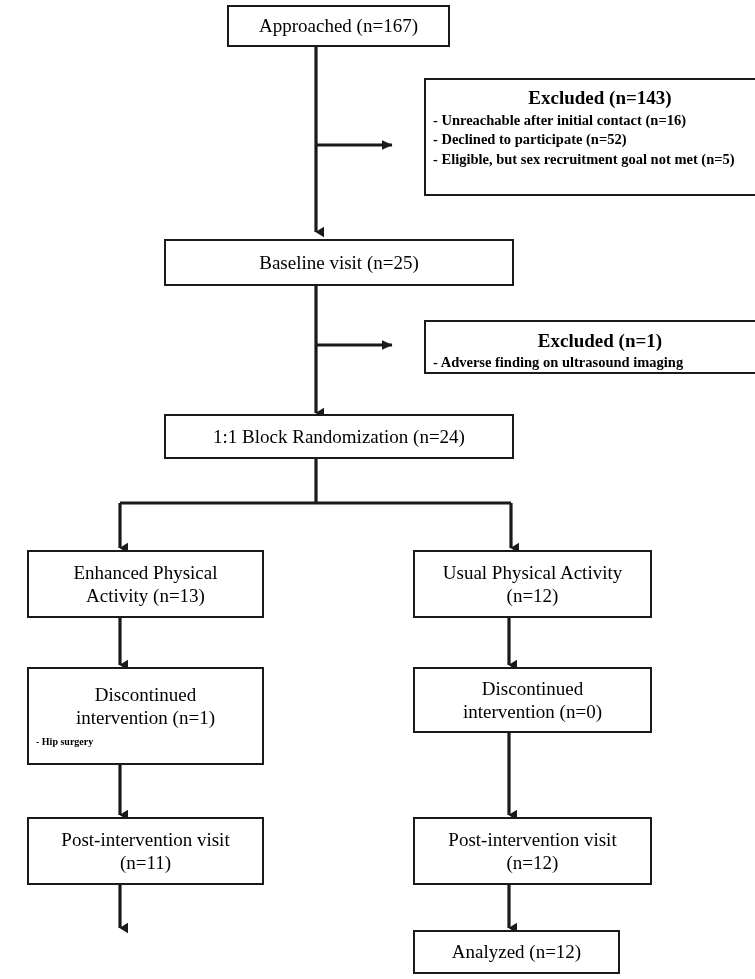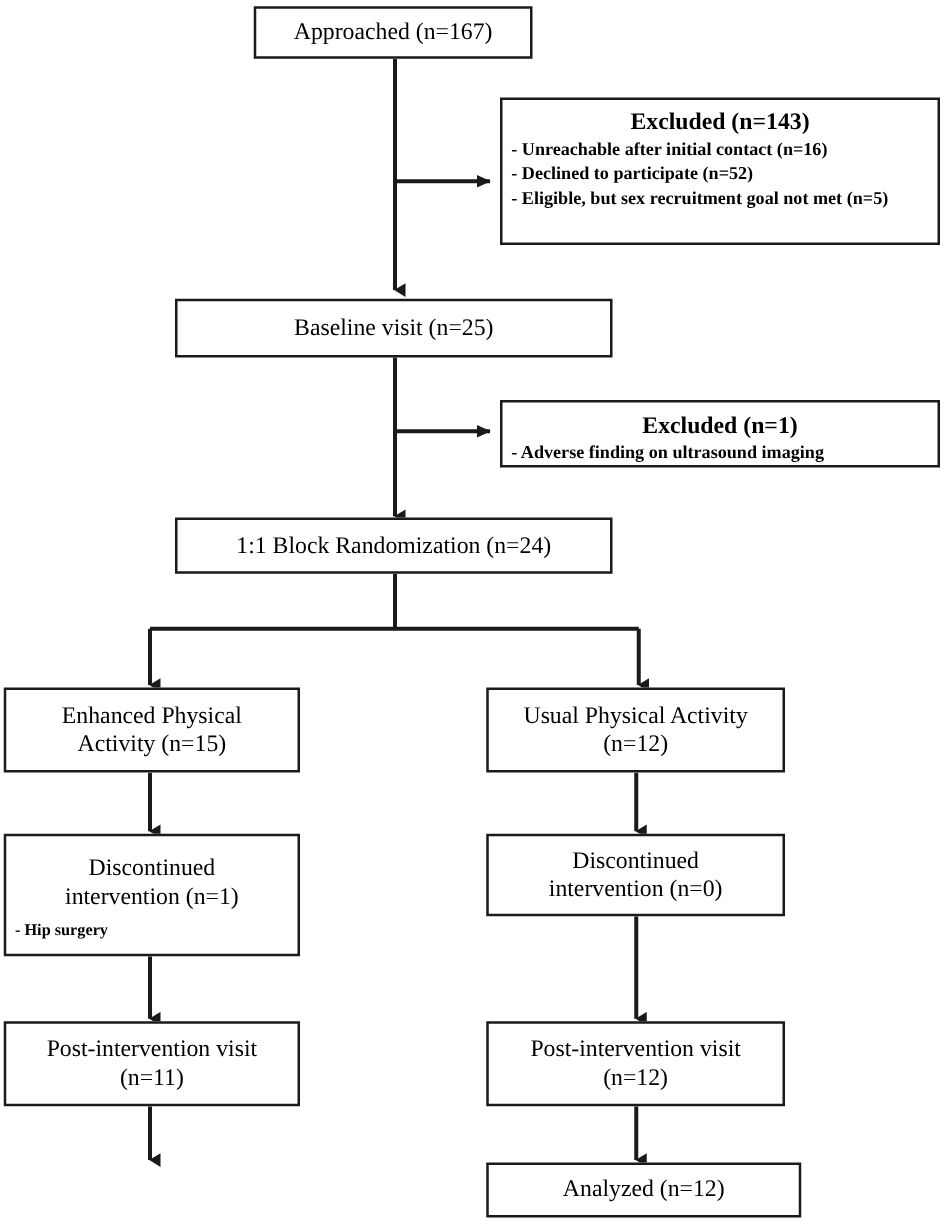--- a/index.html
+++ b/index.html
@@ -29,20 +29,21 @@
     position: absolute;
     box-sizing: border-box;
     border: 2.5px solid #1a1a1a;
     background: #ffffff;
     display: flex;
     flex-direction: column;
     justify-content: center;
     align-items: center;
     text-align: center;
     line-height: 1.22;
+    margin-left: 24px;
   }
   .box .title {
     font-size: 19px;
     font-weight: 400;
     white-space: pre-line;
   }
   .box .bullets {
     align-self: stretch;
     text-align: left;
     font-weight: 700;
@@ -73,21 +74,21 @@
     margin-bottom: 1px;
   }
   .box.disc-left {
     justify-content: flex-start;
     padding-top: 14px;
   }
   .box.disc-left .title {
     align-self: center;
   }
   .box.disc-left .bullets {
-    font-size: 13px;
+    font-size: 10px;
     margin-top: 6px;
   }
 </style>
 </head>
 <body>
 
 <div id="canvas">
 
   <svg id="connectors" viewBox="0 0 755 979" width="755" height="979" aria-hidden="true">
     <defs>
@@ -147,21 +148,21 @@
       <div class="bullet">- Adverse finding on ultrasound imaging</div>
     </div>
   </div>
 
   <div class="box" style="left:140px; top:414px; width:350px; height:45px;">
     <div class="title">1:1 Block Randomization (n=24)</div>
   </div>
 
   <div class="box" style="left:3px; top:550px; width:237px; height:68px;">
     <div class="title">Enhanced Physical
-Activity (n=15)</div>
+Activity (n=13)</div>
   </div>
 
   <div class="box" style="left:389px; top:550px; width:239px; height:68px;">
     <div class="title">Usual Physical Activity
 (n=12)</div>
   </div>
 
   <div class="box disc-left" style="left:3px; top:667px; width:237px; height:98px;">
     <div class="title">Discontinued
 intervention (n=1)</div>
@@ -179,17 +180,17 @@
     <div class="title">Post-intervention visit
 (n=11)</div>
   </div>
 
   <div class="box" style="left:389px; top:817px; width:239px; height:68px;">
     <div class="title">Post-intervention visit
 (n=12)</div>
   </div>
 
 
-  <div class="box" style="left:389px; top:930px; width:252px; height:44px;">
+  <div class="box" style="left:389px; top:930px; width:207px; height:44px;">
     <div class="title">Analyzed (n=12)</div>
   </div>
 
 </div>
 
 </body></html>

